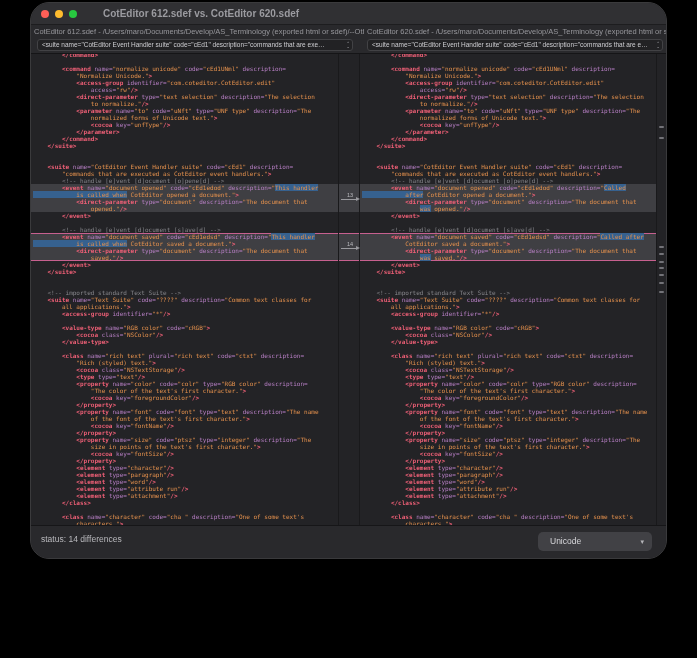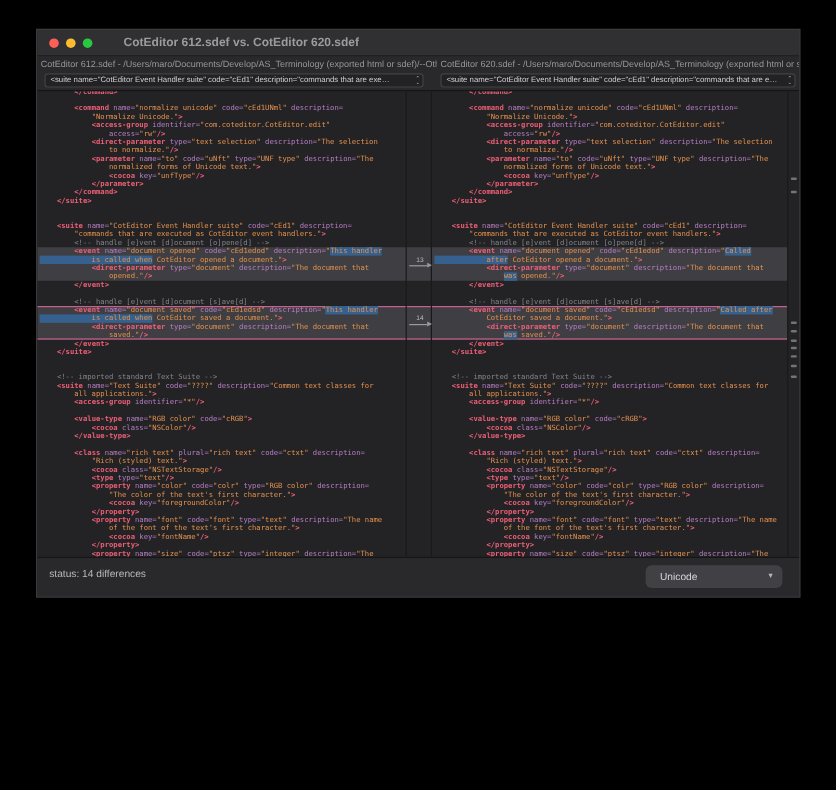--- a/index.html
+++ b/index.html
@@ -2,22 +2,22 @@
 <html style="--c-tag: #ed5f76; --c-attr: #b77fc4; --c-str: #e5914d; --c-com: #85858a; --c-hl: #36618f; --c-selborder: #c7608f; --c-traffic_red: #ff5f57; --c-traffic_yellow: #febc2e; --c-traffic_green: #28c840;"><head>
 <meta charset="utf-8">
 <style>
   :root{
     --c-tag:#ed5f76; --c-attr:#b77fc4; --c-str:#e5914d; --c-com:#85858a;
     --c-hl:#36618f; --c-selborder:#c7608f;
   }
   *{margin:0;padding:0;box-sizing:border-box;}
   html,body{width:697px;height:658px;background:#000;overflow:hidden;
     font-family:"Liberation Sans",sans-serif;}
-  .window{position:absolute;left:30px;top:24px;width:637px;height:474px;
-    border-radius:0;background:#28282a;overflow:hidden;
+  .window{position:absolute;left:30px;top:2px;width:637px;height:557px;
+    border-radius:19px;background:#28282a;overflow:hidden;
     border:1px solid #3a3a3c;box-shadow:0 14px 40px rgba(0,0,0,.75);}
   
   .titlebar{height:22px;background:#303033;border-bottom:1px solid #1d1d1f;
     display:flex;align-items:center;}
   .lights{display:flex;gap:6px;padding-left:10px;}
   .light{width:8px;height:8px;border-radius:50%;border:none;padding:0;}
   .title{font-size:10px;font-weight:bold;color:#9b9ba0;margin-left:26px;
     white-space:nowrap;}
   
   .paths{height:13px;background:#29292c;display:flex;}

